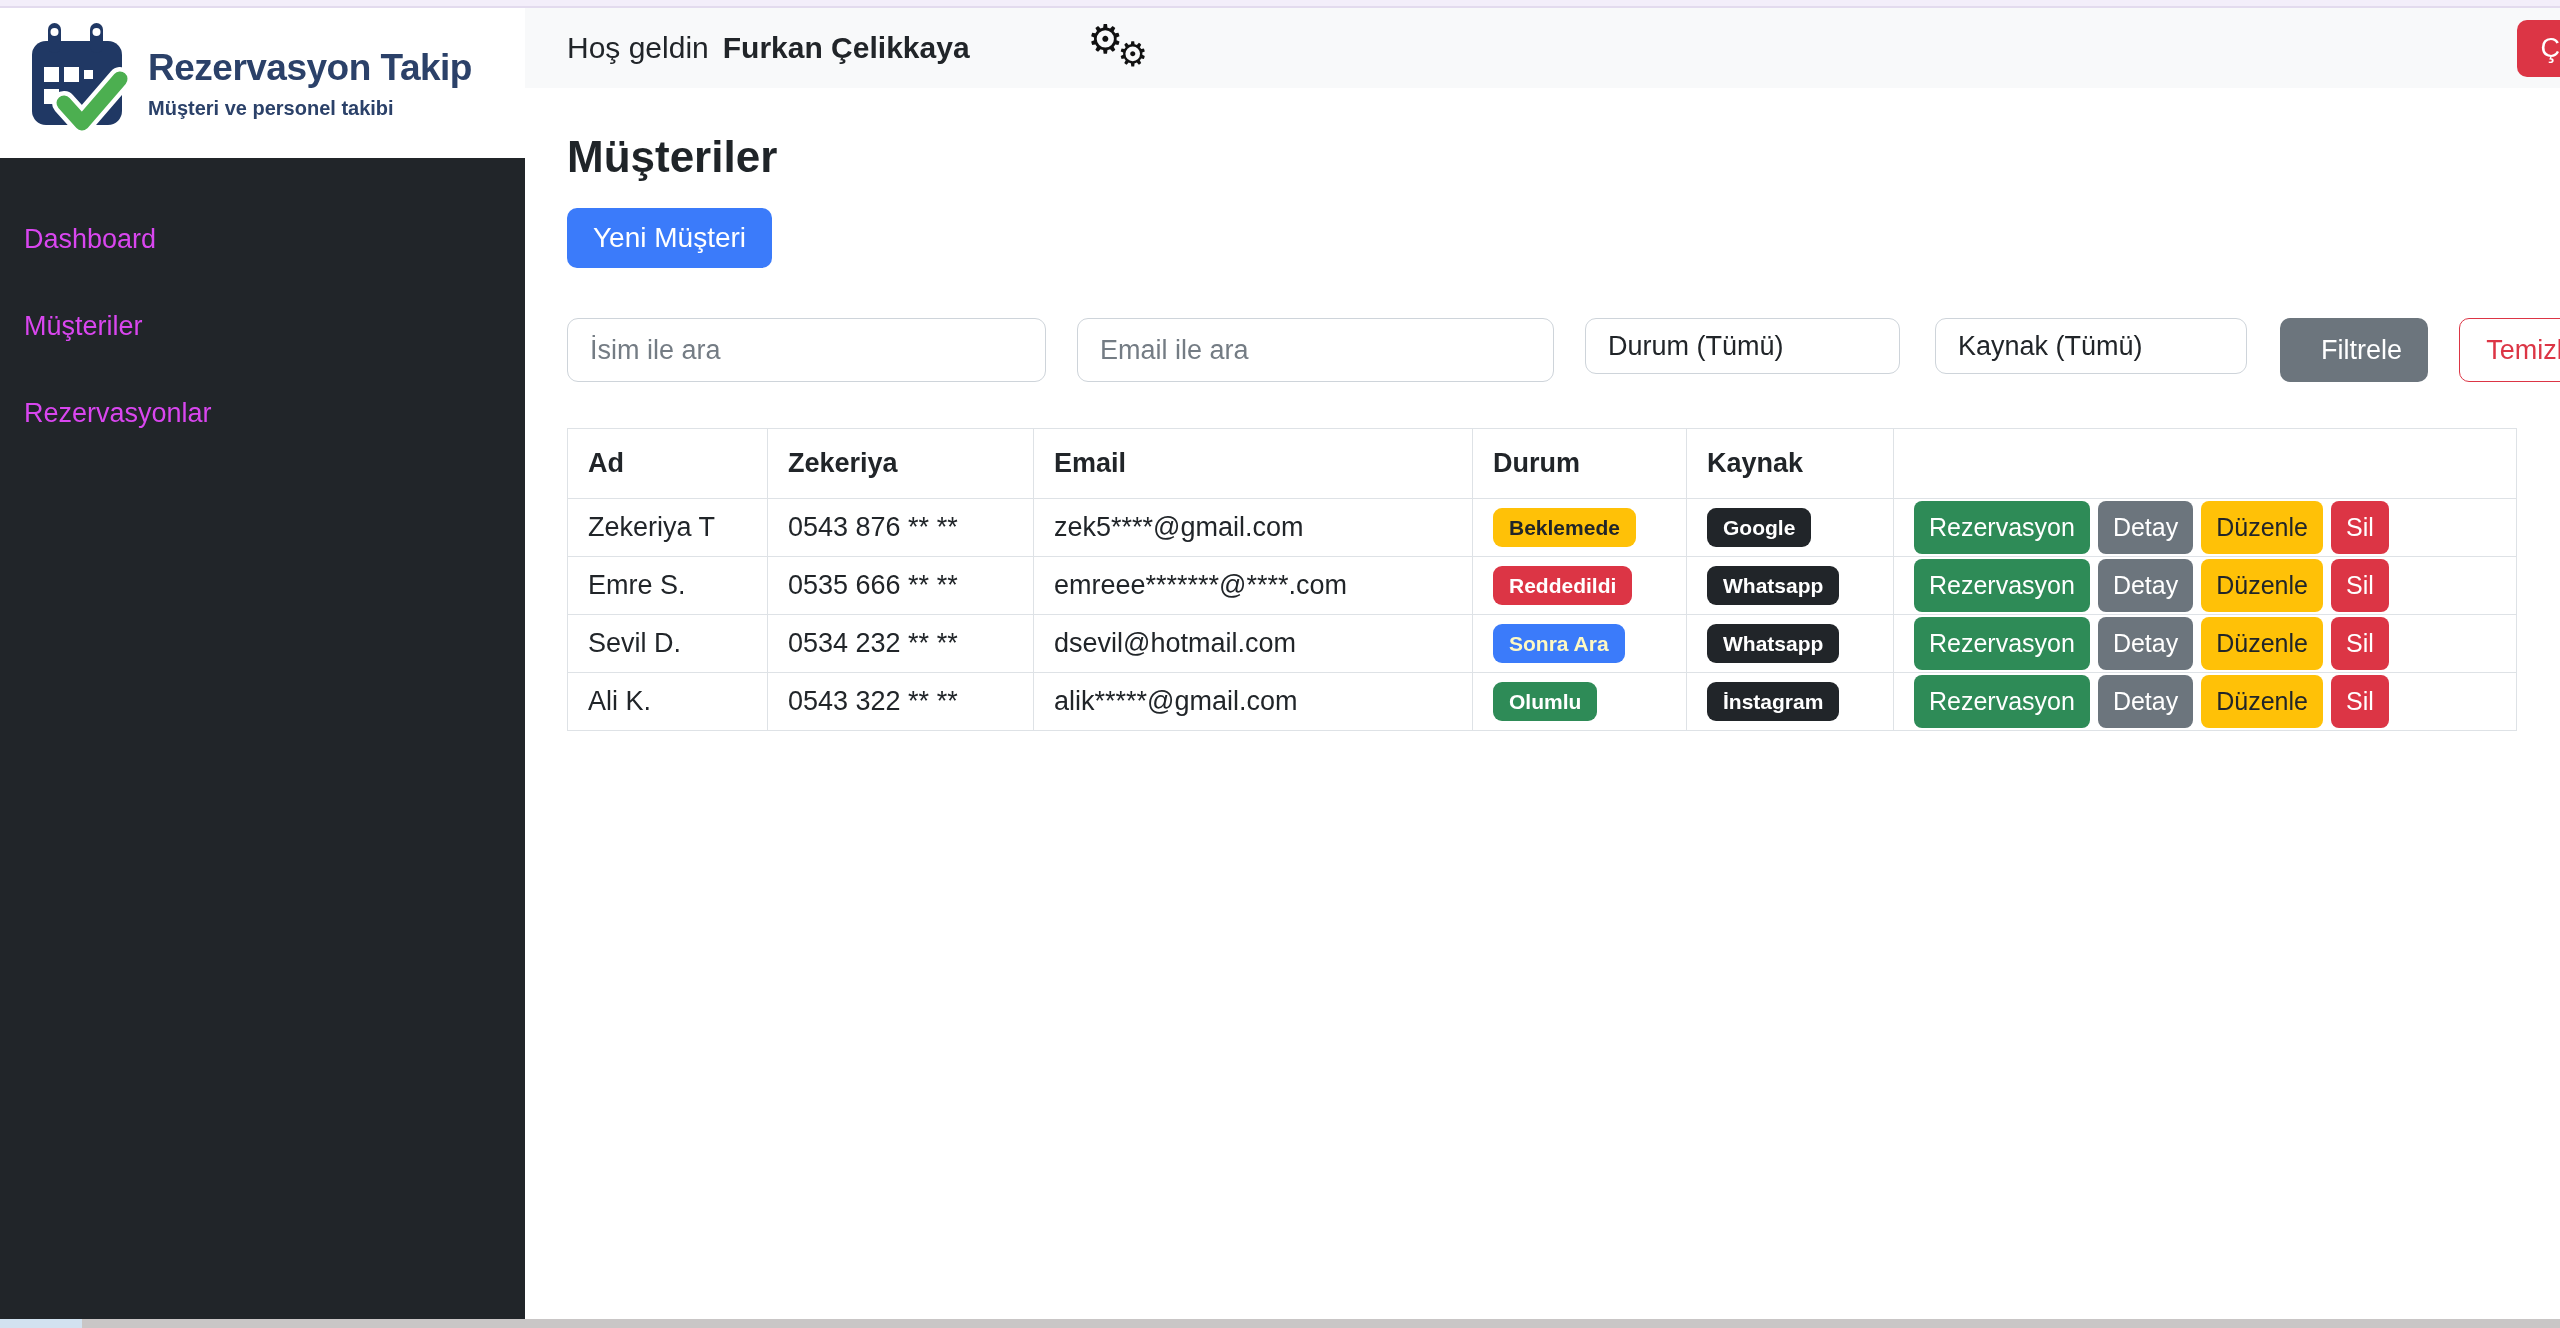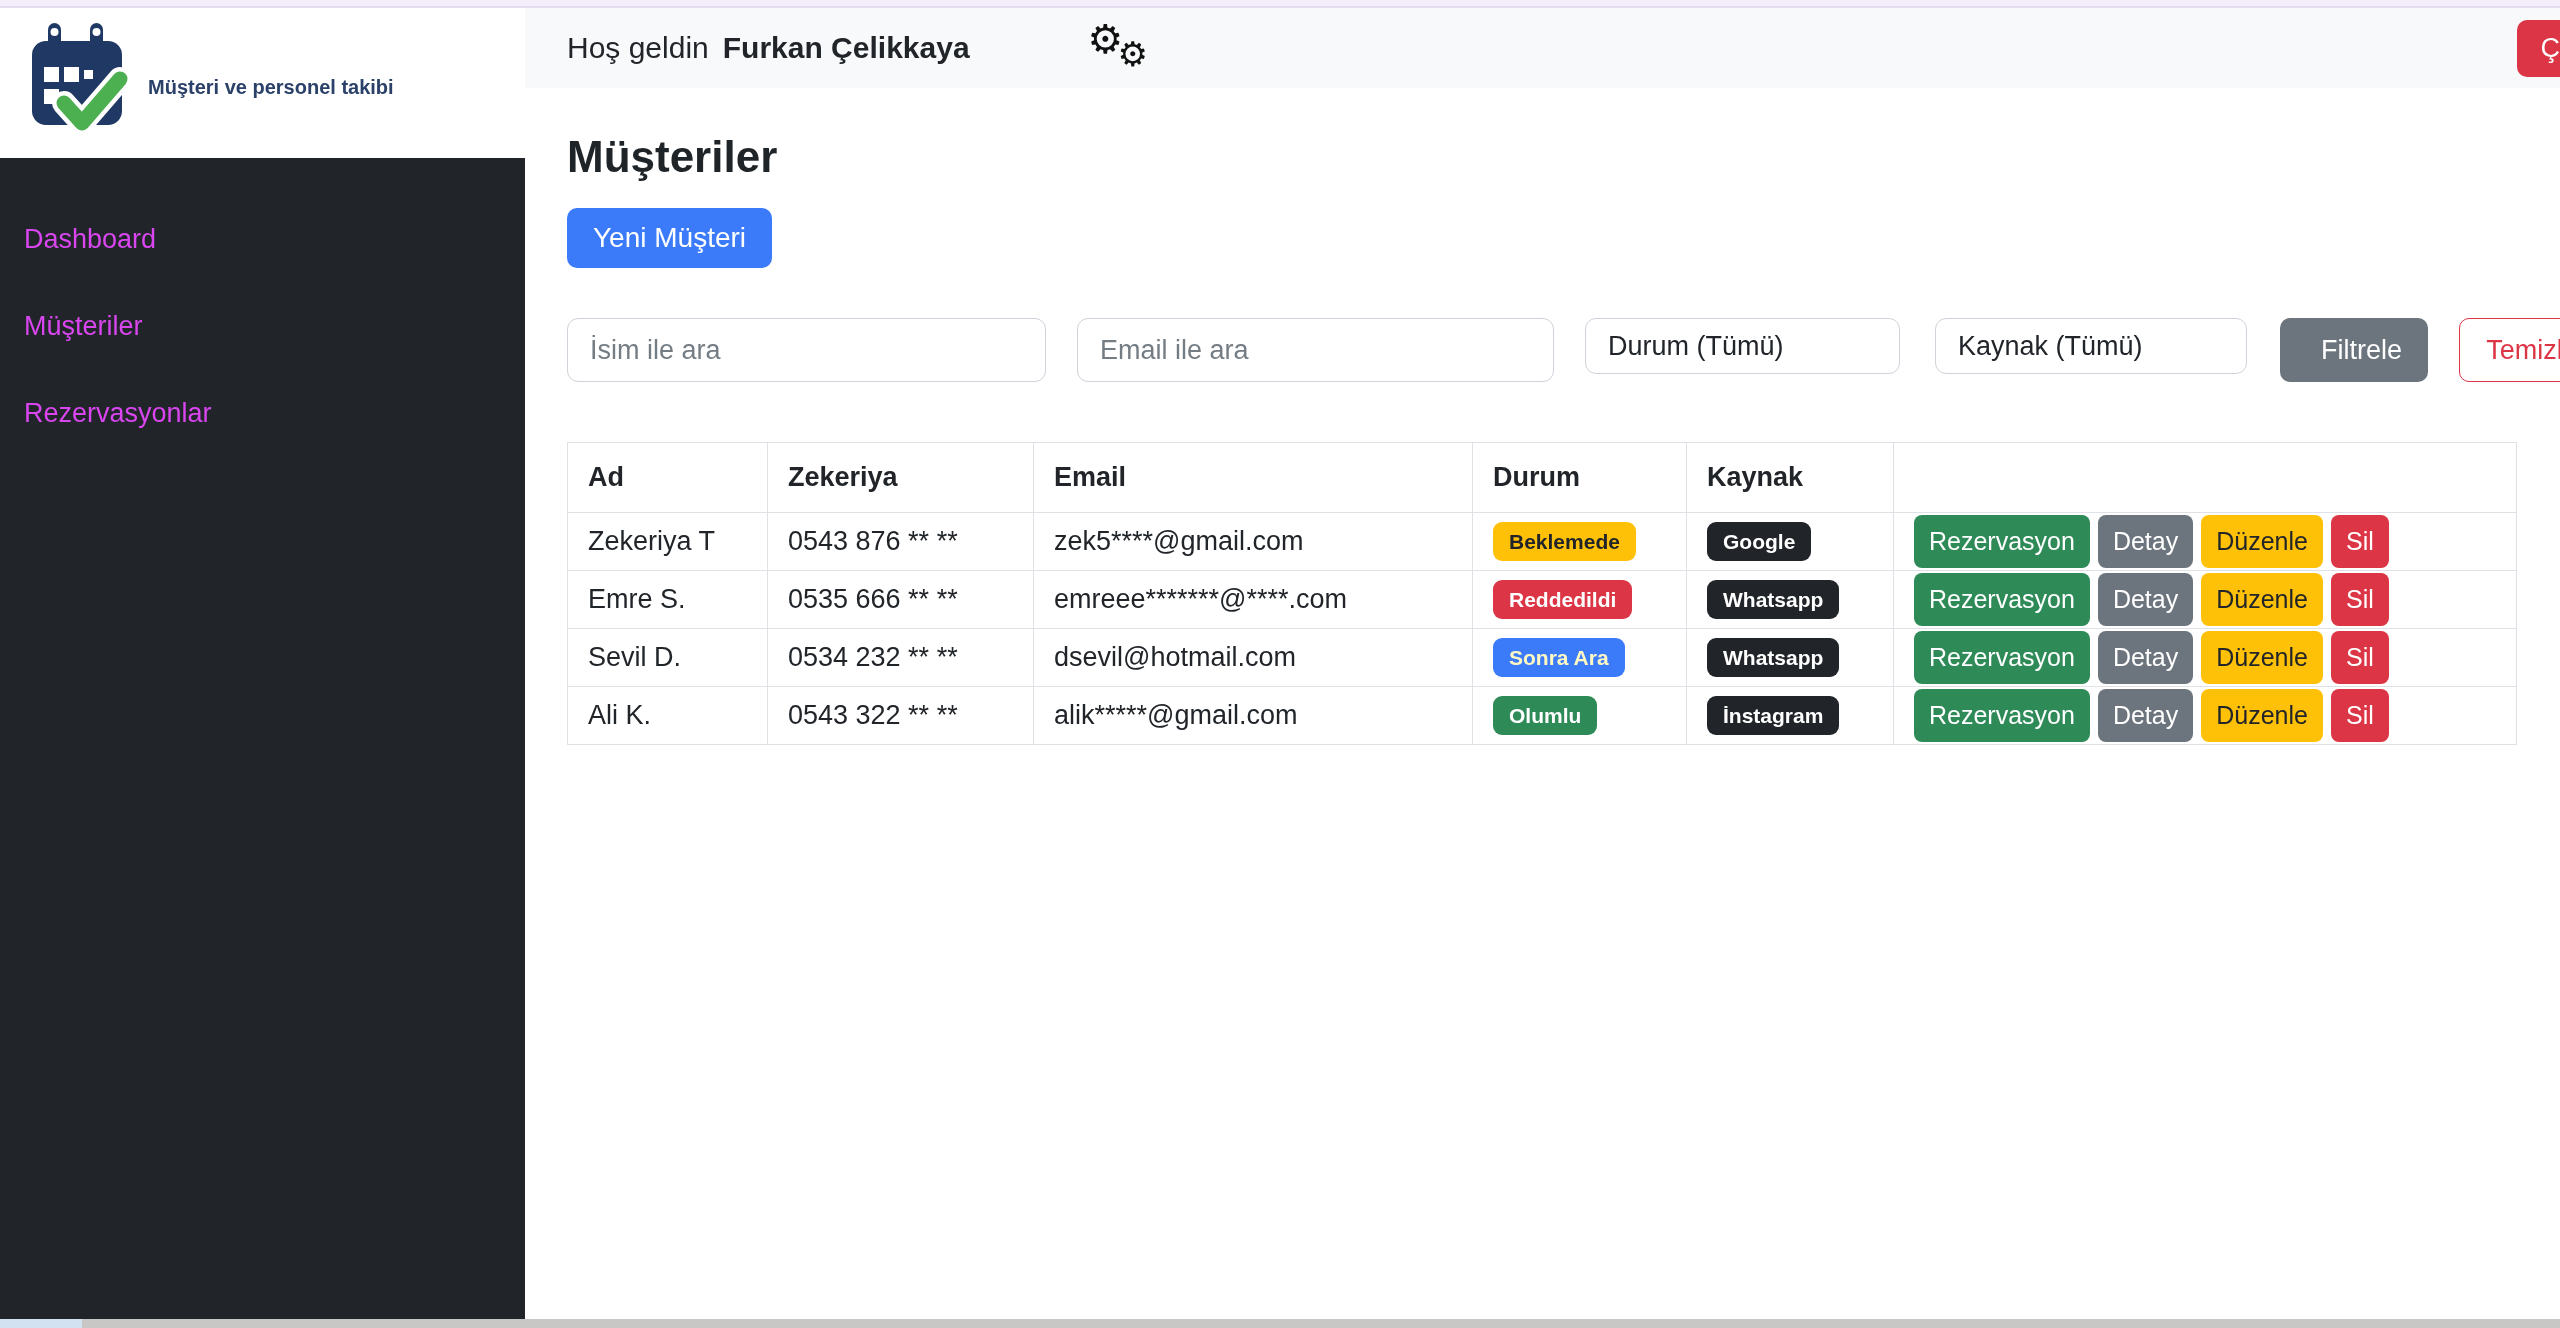--- a/index.html
+++ b/index.html
@@ -46,21 +46,21 @@
   .filter-select { height: 56px; border: 1px solid #ced4da; border-radius: 11px; font-size: 27px;
     padding: 0 22px; color: #212529; background: #fff; appearance: none; -webkit-appearance: none;
     font-family: inherit; outline: none; }
   .select-status { width: 315px; }
   .select-source { width: 312px; margin-left: 4px; }
   .filter-btn { width: 148px; height: 64px; background: #6c757d; color: #fff; border: none;
     border-radius: 10px; font-size: 27px; cursor: pointer; margin-left: 2px; padding-left: 15px; }
   .clear-btn { width: 146px; height: 64px; background: #fff; color: #dc3545; border: 1px solid #dc3545;
     border-radius: 10px; font-size: 27px; cursor: pointer; }
 
-  .customer-table { margin-top: 60px; border-collapse: collapse; table-layout: fixed; width: 1949px; }
+  .customer-table { margin-top: 46px; border-collapse: collapse; table-layout: fixed; width: 1949px; }
   .customer-table th, .customer-table td { border: 1px solid #dee2e6; text-align: left;
     padding: 0 20px; font-size: 27px; vertical-align: middle; }
   .customer-table th { height: 70px; font-weight: 700; }
   .customer-table td { height: 58px; }
   .badge { display: inline-block; font-size: 21px; font-weight: 700; padding: 9px 16px;
     border-radius: 9px; line-height: 1; }
   .actions-cell .btn { border: none; border-radius: 8px; font-size: 25px; padding: 12px 15px;
     margin-right: 8px; cursor: pointer; font-family: inherit; }
 
   
@@ -83,20 +83,21 @@
         <rect x="64" y="4" width="13" height="30" rx="6.5" fill="#203864"></rect>
         <circle cx="70.5" cy="13" r="4" fill="#ffffff"></circle>
         <rect x="18" y="48" width="15" height="15" fill="#ffffff"></rect>
         <rect x="38" y="48" width="15" height="15" fill="#ffffff"></rect>
         <rect x="58" y="51" width="9" height="9" fill="#ffffff"></rect>
         <rect x="18" y="70" width="15" height="15" fill="#ffffff"></rect>
         <path d="M38 84 L56 104 L94 60" fill="none" stroke="#ffffff" stroke-width="24" stroke-linecap="round" stroke-linejoin="round"></path>
         <path d="M38 84 L56 104 L94 60" fill="none" stroke="#4caf50" stroke-width="15" stroke-linecap="round" stroke-linejoin="round"></path>
       </svg>
       <div class="logo-text">
+        <div class="logo-title">Rezervasyon Takip</div>
         <div class="logo-tagline">Müşteri ve personel takibi</div>
       </div>
     </div>
     <nav class="sidebar">
       <div class="sidebar-item">Dashboard</div>
       <div class="sidebar-item">Müşteriler</div>
       <div class="sidebar-item">Rezervasyonlar</div>
     </nav>
   </div>
 

